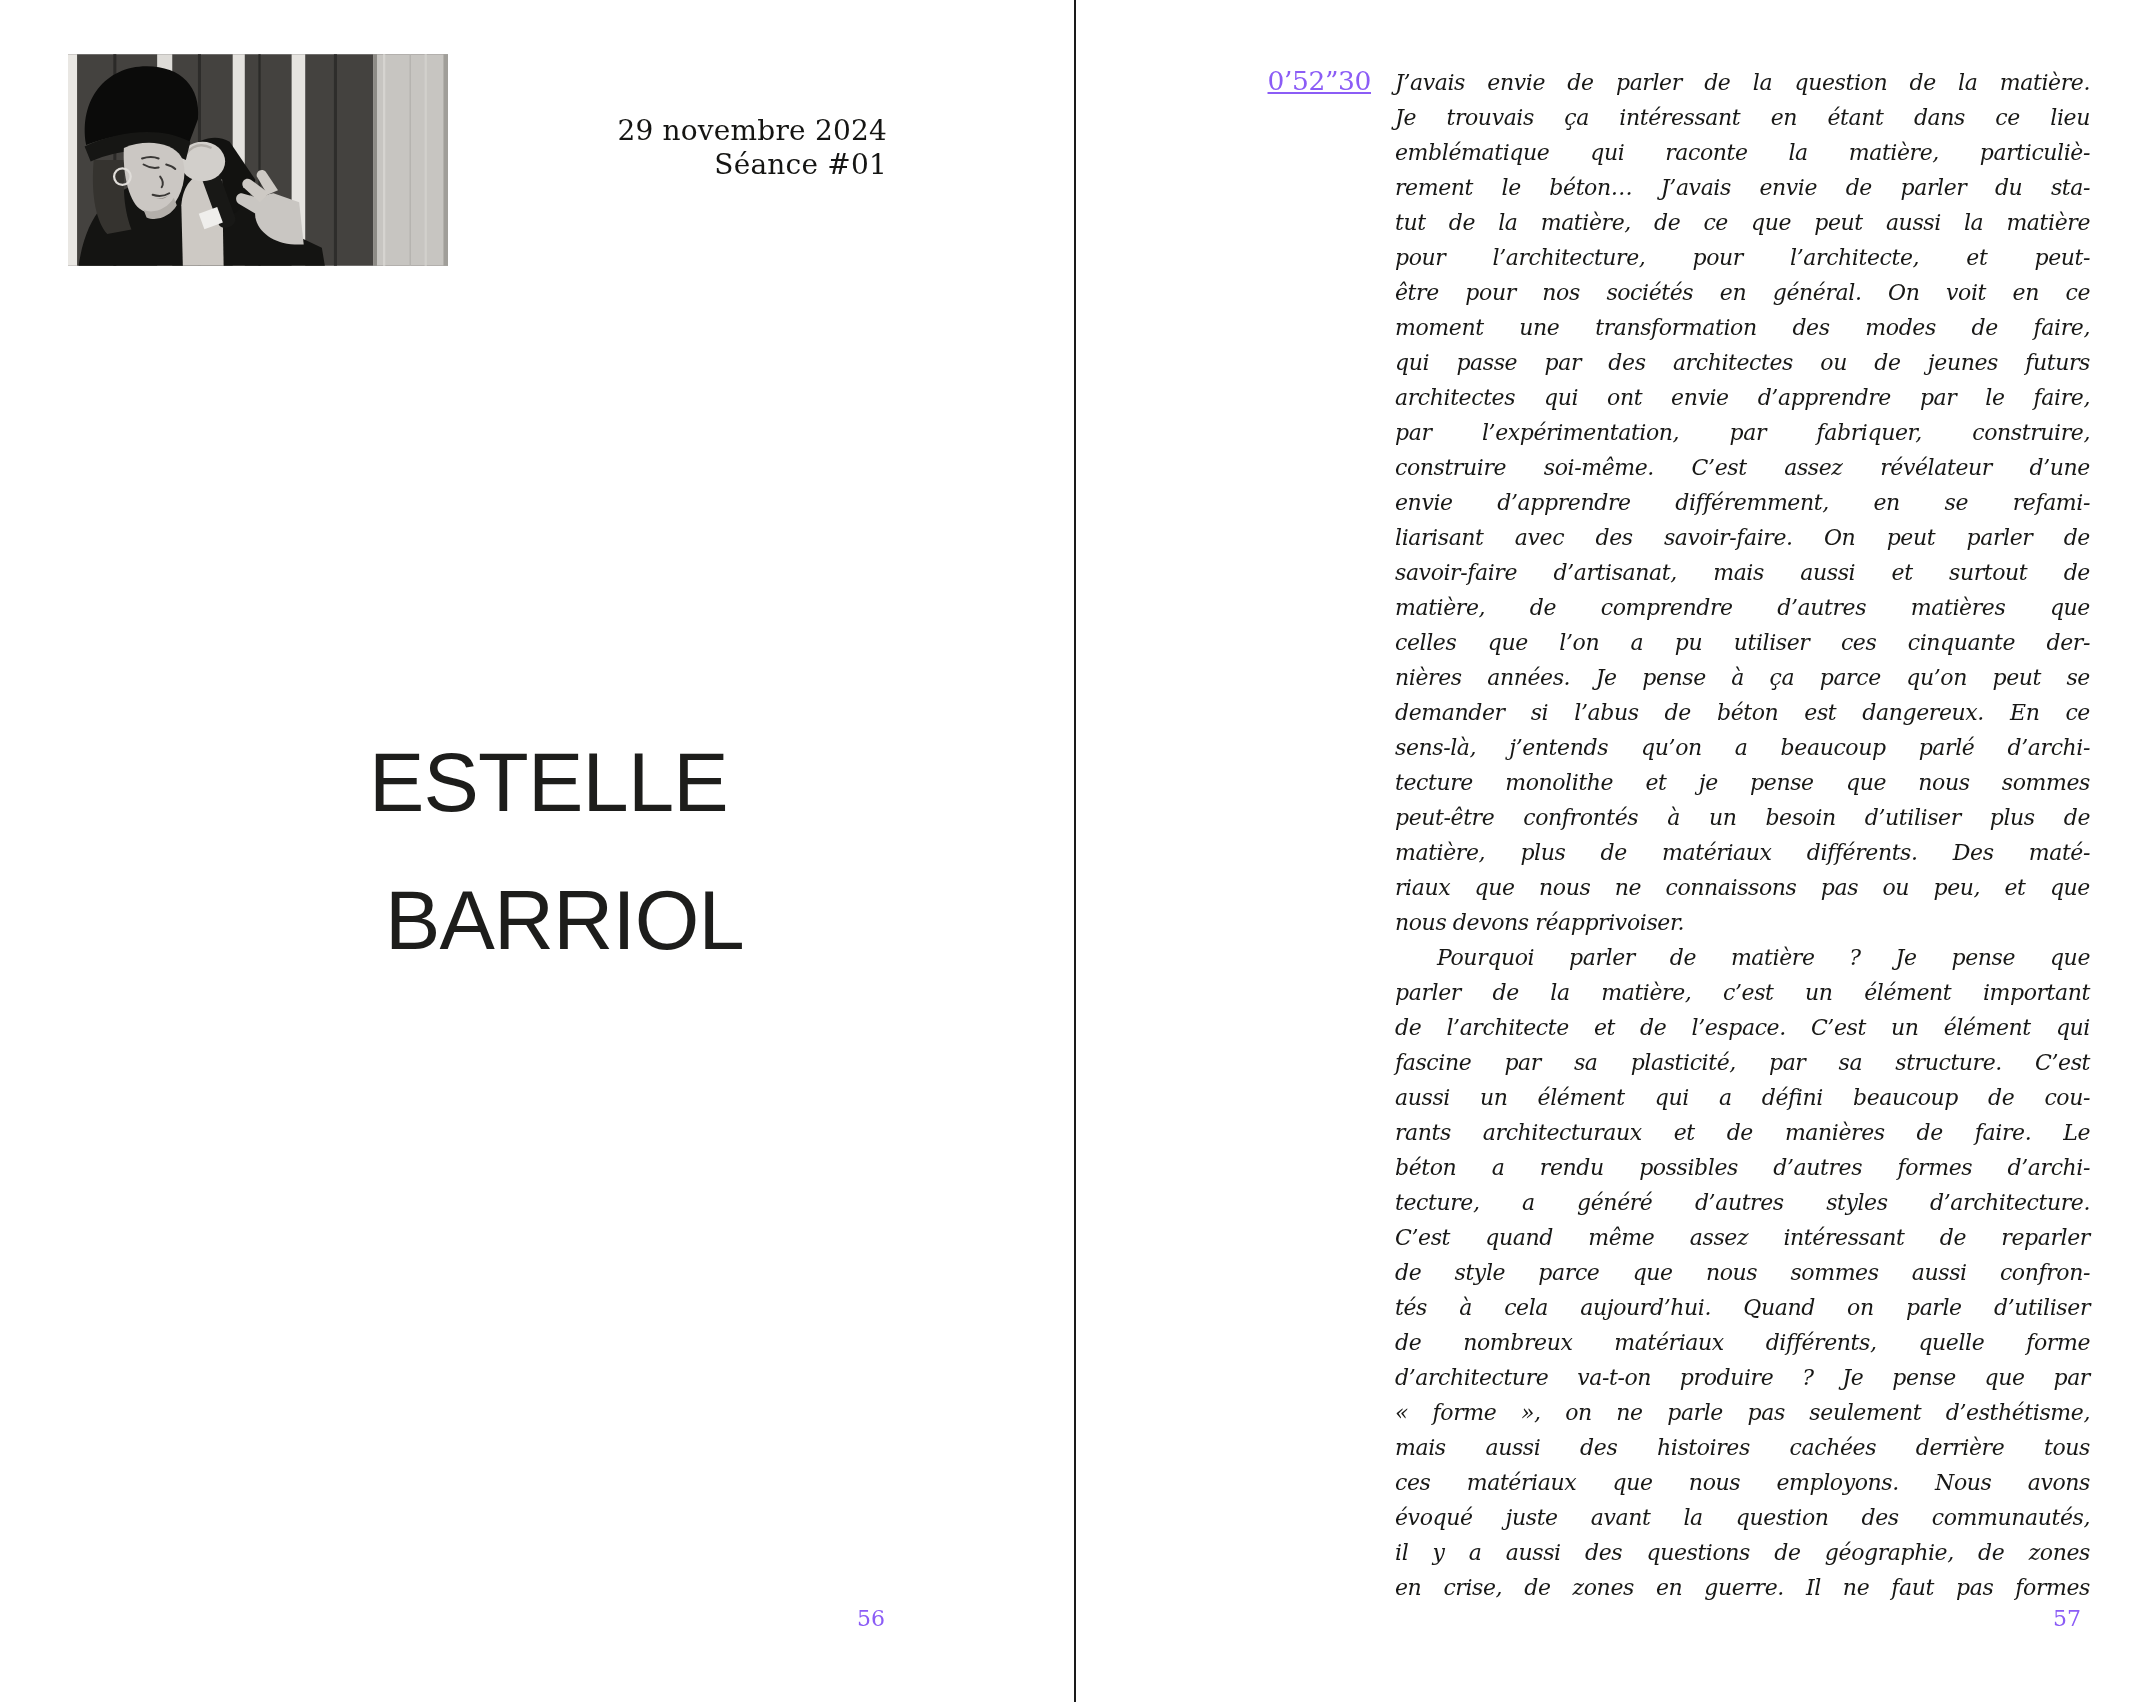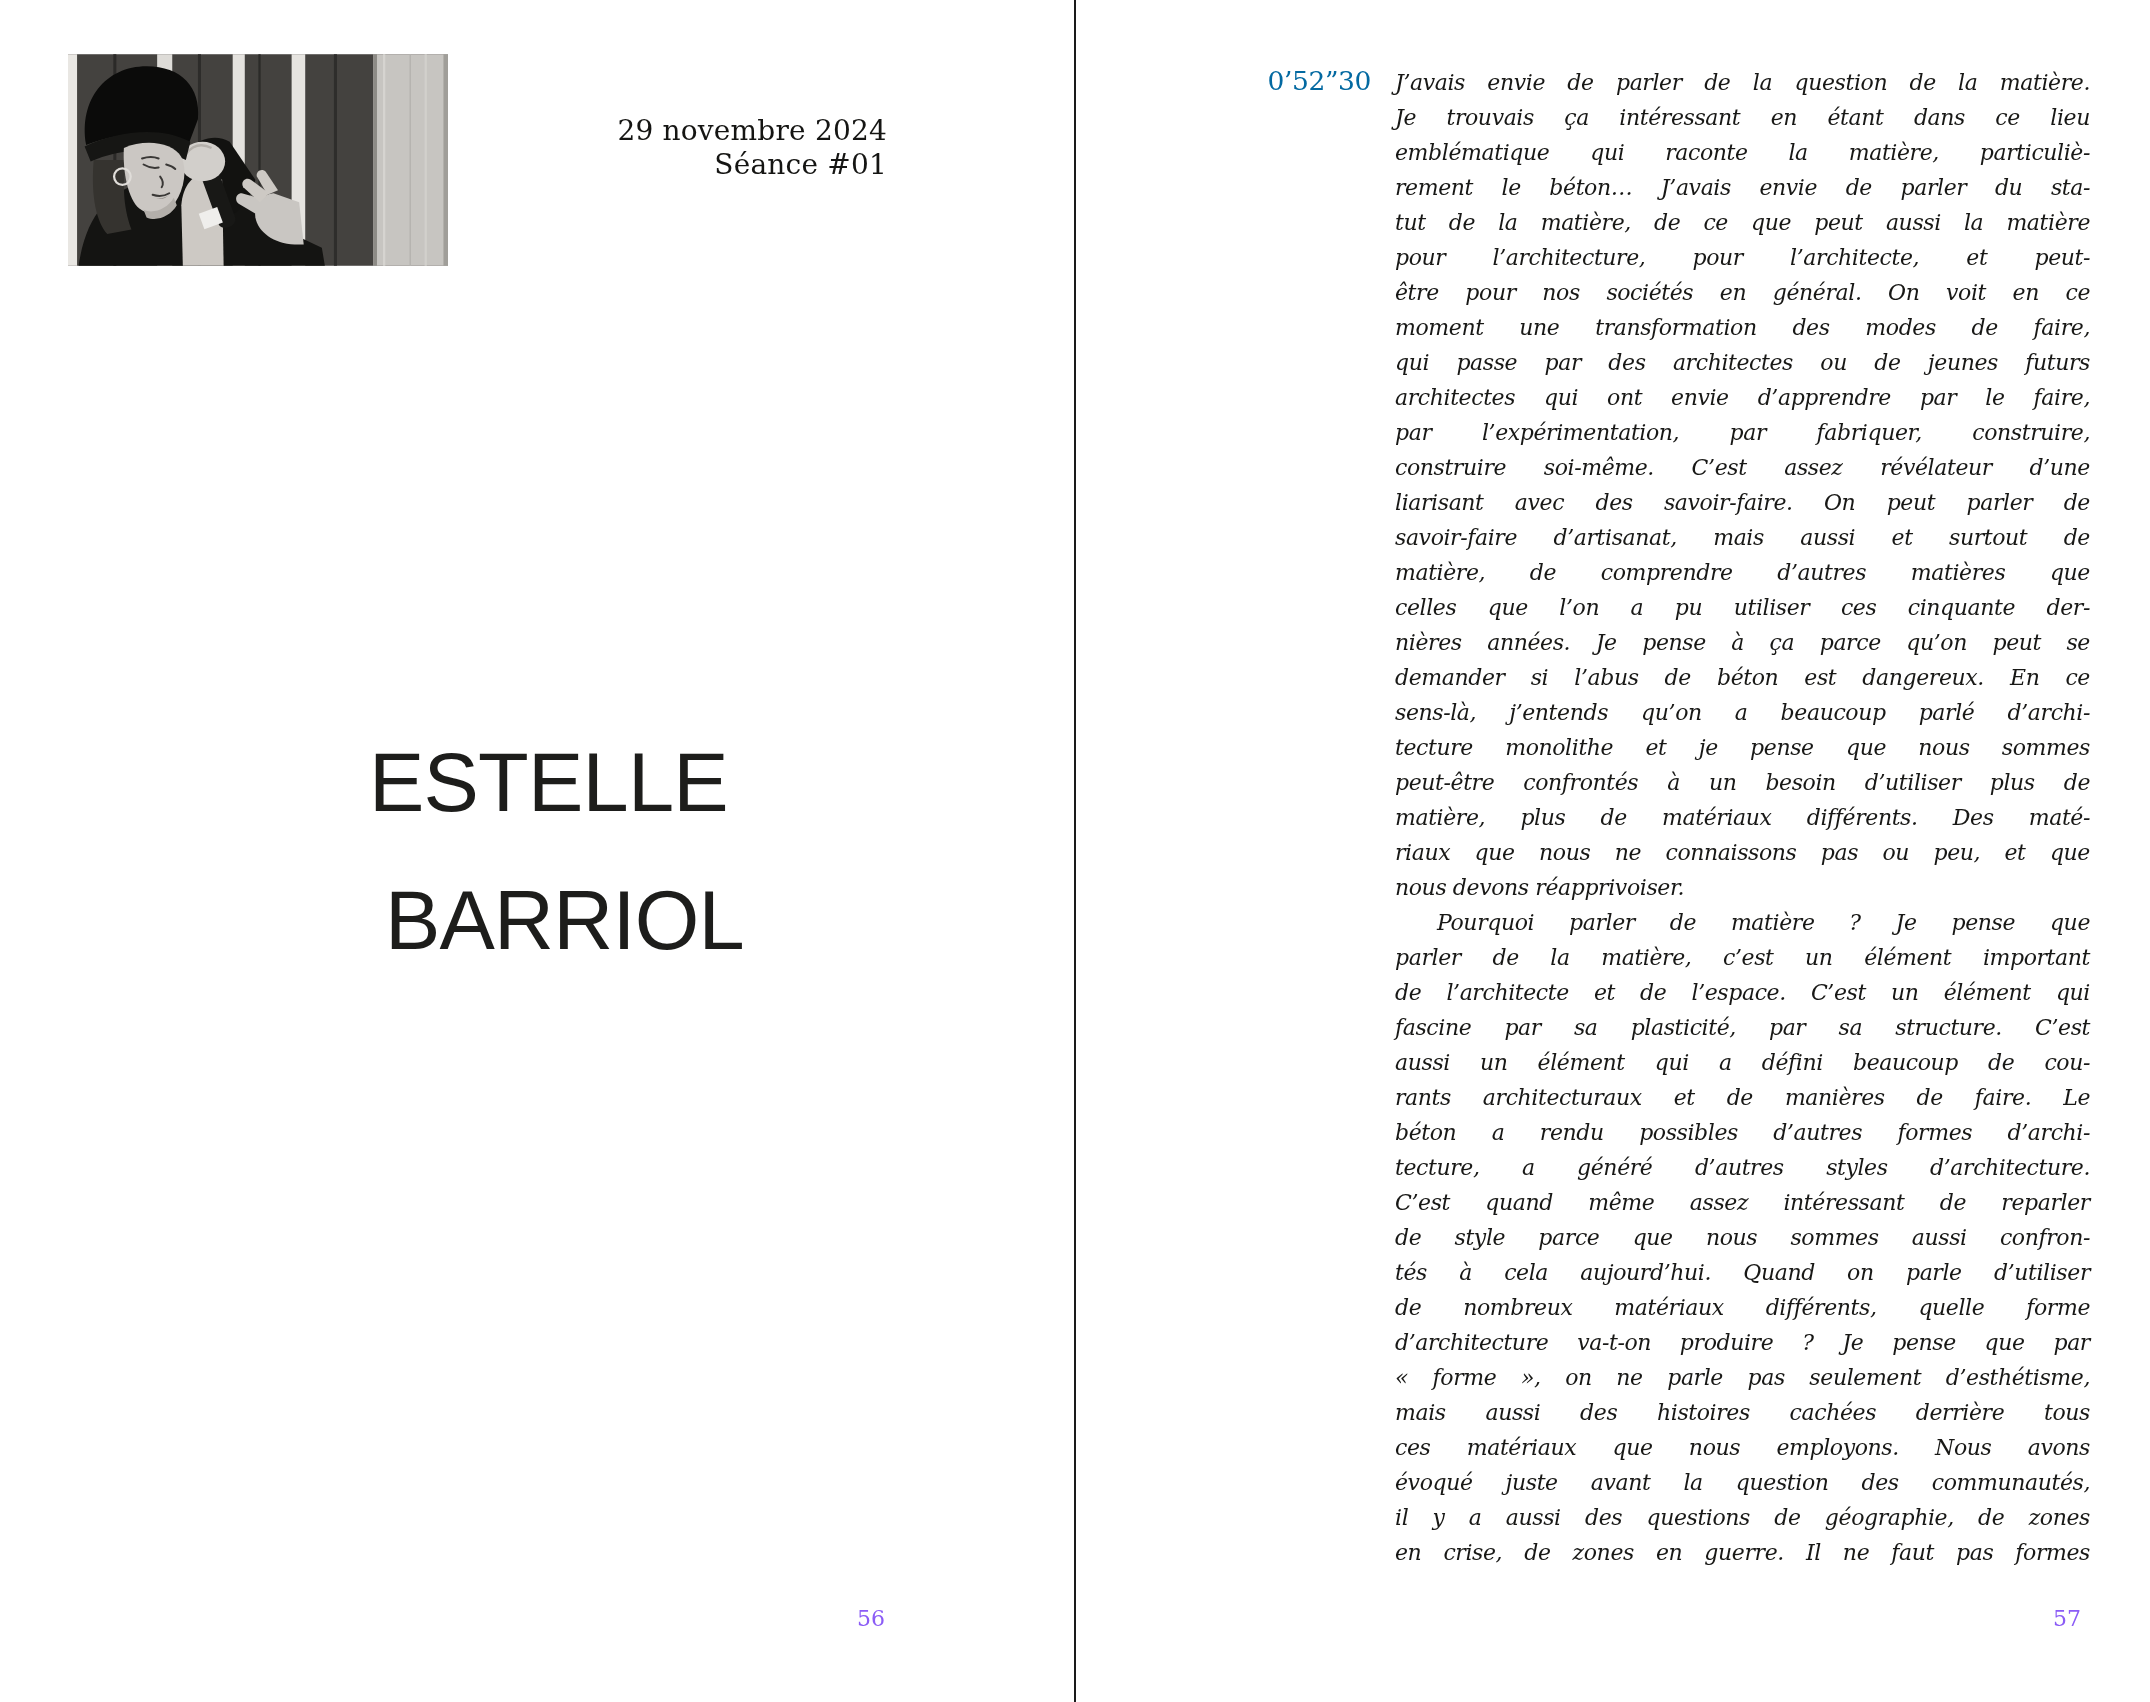--- a/index.html
+++ b/index.html
@@ -13,21 +13,21 @@
   #date-block{right:1264px;top:66px;text-align:right;font-size:28px;line-height:34px;
               letter-spacing:0.2px;color:#151513;margin-top:48px;}
   #title-line1{left:369px;top:741px;}
   #title-line2{left:385px;top:879px;}
   .title-line{font-family:"Liberation Sans", sans-serif;font-size:83px;line-height:83px;
               letter-spacing:-0.8px;color:#1d1d1b;white-space:nowrap;}
   .pagenum{font-size:22px;line-height:34px;color:#8b5cf6;}
   #pagenum-left{right:1266px;top:1602px;text-align:right;}
   #pagenum-right{right:70px;top:1602px;text-align:right;}
   
-  #timestamp{right:780px;top:65px;font-size:26.5px;letter-spacing:-0.4px;color:#0369a1;}
+  #timestamp{right:780px;top:65px;font-size:26.5px;letter-spacing:-0.4px;color:#8b5cf6;text-decoration:underline;}
   #transcript{left:1395px;top:65px;width:695px;}
   #transcript .line{font-size:22px;line-height:35px;height:35px;letter-spacing:-0.4px;
                     text-align:justify;text-align-last:justify;white-space:nowrap;color:#181816;font-style:italic;}
   #transcript .line.last{text-align-last:left;}
   #transcript .line.indent{padding-left:42px;}
 </style>
 </head>
 <body>
 
 <div id="canvas" style="background: rgb(255, 255, 255);">
@@ -114,20 +114,21 @@
       <div class="line">emblématique qui raconte la matière, particuliè-</div>
       <div class="line">rement le béton… J’avais envie de parler du sta-</div>
       <div class="line">tut de la matière, de ce que peut aussi la matière</div>
       <div class="line">pour l’architecture, pour l’architecte, et peut-</div>
       <div class="line">être pour nos sociétés en général. On voit en ce</div>
       <div class="line">moment une transformation des modes de faire,</div>
       <div class="line">qui passe par des architectes ou de jeunes futurs</div>
       <div class="line">architectes qui ont envie d’apprendre par le faire,</div>
       <div class="line">par l’expérimentation, par fabriquer, construire,</div>
       <div class="line">construire soi-même. C’est assez révélateur d’une</div>
+      <div class="line">envie d’apprendre différemment, en se refami-</div>
       <div class="line">liarisant avec des savoir-faire. On peut parler de</div>
       <div class="line">savoir-faire d’artisanat, mais aussi et surtout de</div>
       <div class="line">matière, de comprendre d’autres matières que</div>
       <div class="line">celles que l’on a pu utiliser ces cinquante der-</div>
       <div class="line">nières années. Je pense à ça parce qu’on peut se</div>
       <div class="line">demander si l’abus de béton est dangereux. En ce</div>
       <div class="line">sens-là, j’entends qu’on a beaucoup parlé d’archi-</div>
       <div class="line">tecture monolithe et je pense que nous sommes</div>
       <div class="line">peut-être confrontés à un besoin d’utiliser plus de</div>
       <div class="line">matière, plus de matériaux différents. Des maté-</div>

